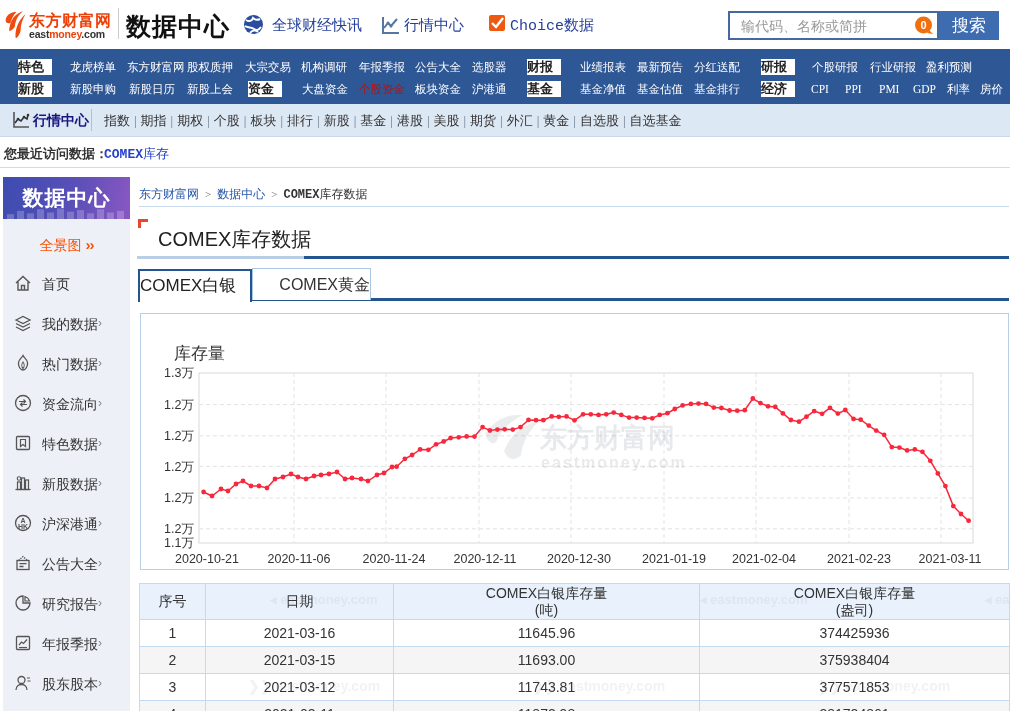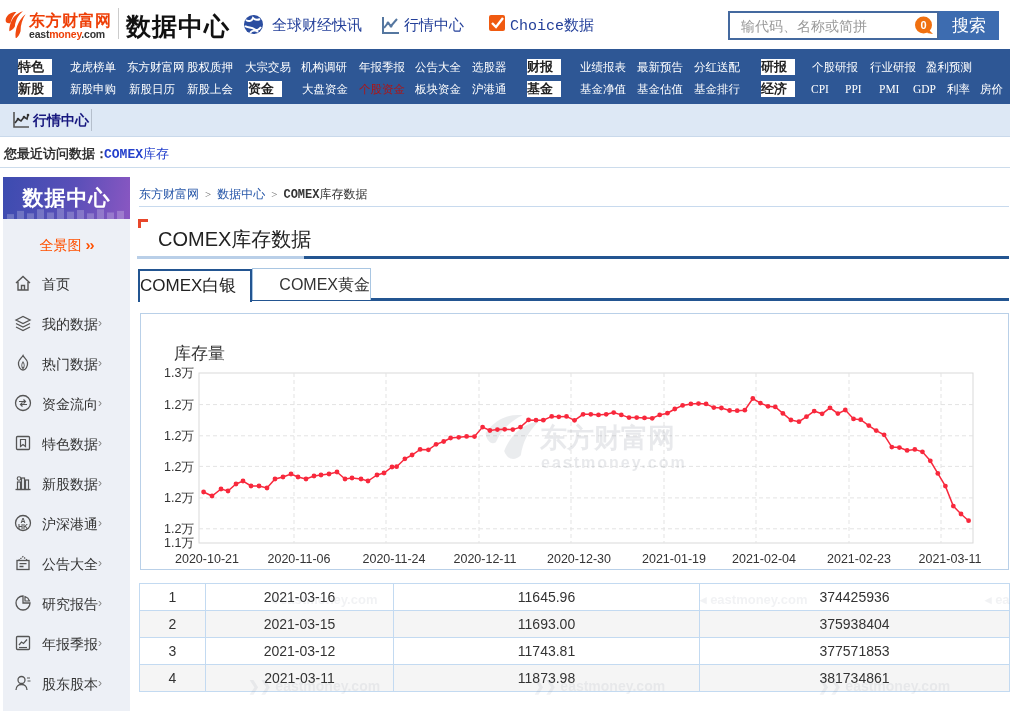--- a/index.html
+++ b/index.html
@@ -127,20 +127,21 @@
 <div class="quotebar">
  <svg class="abs" style="left:13px;top:7px" width="17" height="17" viewBox="0 0 17 17">
   <path d="M1,1 L1,16 L16,16" stroke="#555" stroke-width="1.6" fill="none"></path>
   <path d="M2,12 L5,8 L8,10 L11,6 L14,8 L15,4" stroke="#333" stroke-width="1.6" fill="none"></path>
   <circle cx="5" cy="8" r="1.3" fill="#333"></circle>
       <circle cx="11" cy="6" r="1.3" fill="#333"></circle>
       <circle cx="15" cy="4" r="1.3" fill="#333"></circle>
  </svg>
  <div class="abs" style="left:33px;top:8px;font-size:14px;font-weight:bold;color:#16177e;font-family:'Liberation Serif',serif">行情中心</div>
  <div class="abs" style="left:91px;top:5px;width:1px;height:22px;background:#b5bfcc"></div>
+ <div class="items">指数<i>|</i>期指<i>|</i>期权<i>|</i>个股<i>|</i>板块<i>|</i>排行<i>|</i>新股<i>|</i>基金<i>|</i>港股<i>|</i>美股<i>|</i>期货<i>|</i>外汇<i>|</i>黄金<i>|</i>自选股<i>|</i>自选基金</div>
 </div>
 <div class="visited">
  <div class="abs" style="left:4px;top:8px;font-size:13px;color:#333;font-family:'Liberation Serif',serif;font-weight:bold">您最近访问数据：</div>
  <a class="abs" style="left:104px;top:8px;font-size:13px;color:#2440cc;font-family:'Liberation Serif',serif"><span style="font-family:'Liberation Mono',monospace;font-weight:bold">COMEX</span>库存</a>
 </div>
 <div class="side">
  <div class="sidehead">数据中心
   <svg class="sbars" viewBox="0 0 127 16" preserveAspectRatio="none">
    <g fill="#fff">
           <rect x="4" y="10" width="7" height="6"></rect>
@@ -414,20 +415,26 @@
  </svg>
 </div>
 <table class="dtable" cellspacing="0">
  <colgroup>
       <col style="width:66px">
       <col style="width:188px">
       <col style="width:306px">
       <col style="width:310px">
     </colgroup>
  <tbody>
+      <tr>
+        <th>序号</th>
+        <th>日期</th>
+        <th>COMEX白银库存量<br>(吨)</th>
+        <th>COMEX白银库存量<br>(盎司)</th>
+      </tr>
  <tr>
         <td>1</td>
         <td>2021-03-16</td>
         <td>11645.96</td>
         <td>374425936</td>
       </tr>
  <tr class="alt">
         <td>2</td>
         <td>2021-03-15</td>
         <td>11693.00</td>

